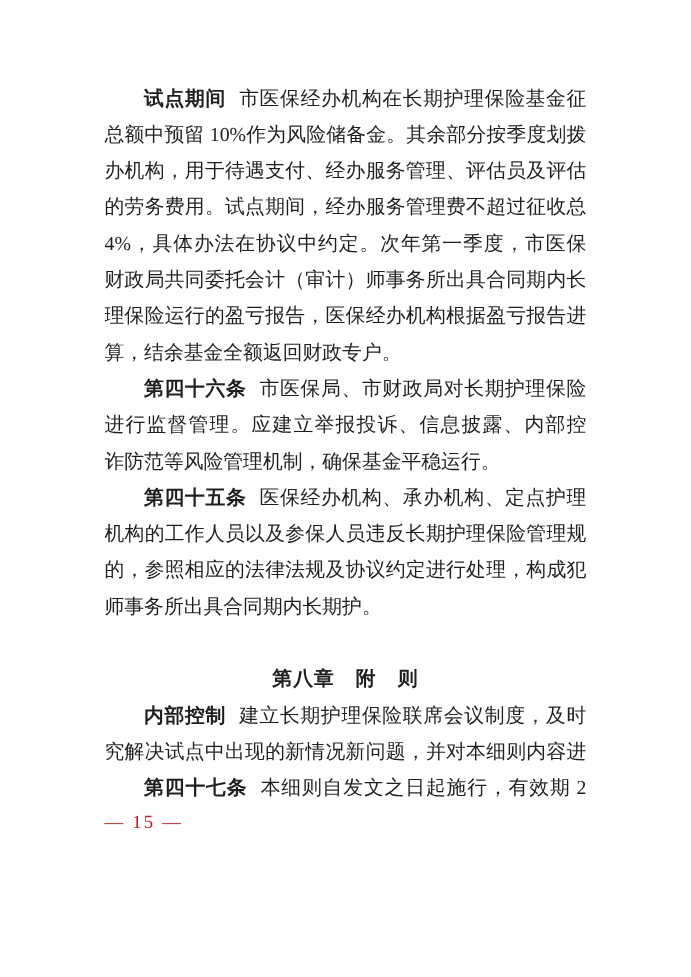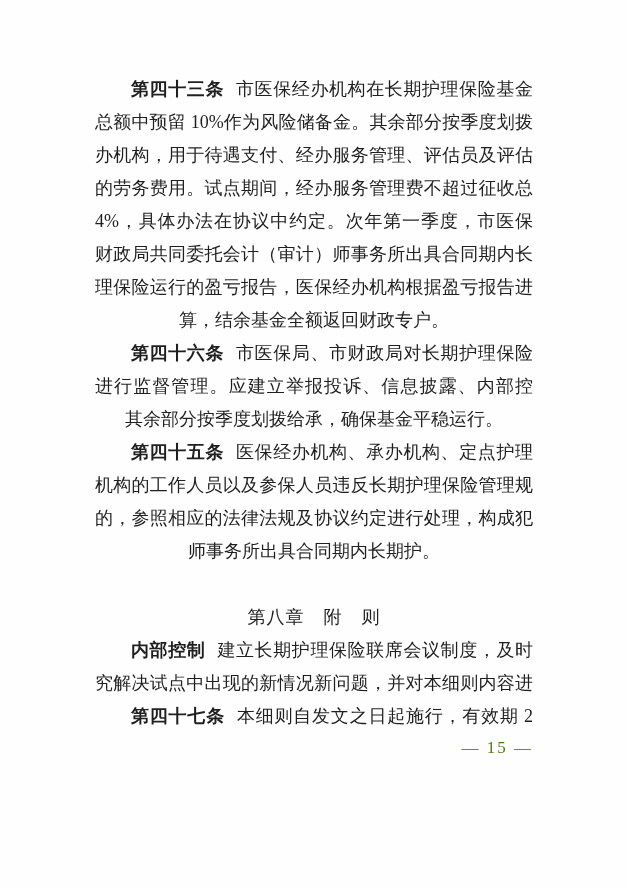--- a/index.html
+++ b/index.html
@@ -16,72 +16,70 @@
     position: absolute;
     left: 95px;
     top: 73px;
     width: 438px;
     font-size: 18px;
     line-height: 33px;
   }
   .line {
     height: 33px;
     overflow: hidden;
-    text-align: center;
   }
   .just {
     text-align: justify;
     text-align-last: justify;
   }
   .first {
     text-indent: 36px;
   }
   .article {
     font-weight: 700;
     margin-right: 12px;
   }
   .blank-line { height: 33px; }
   .chapter-heading {
     height: 33px;
     line-height: 33px;
     text-align: center;
-    font-weight: 400;
+    font-weight: 700;
     letter-spacing: 1px;
   }
   .page-number {
     height: 26px;
     line-height: 26px;
     margin-top: 2px;
-    text-align: right;
     font-size: 17px;
-    color: #4d7c0f;
+    color: #b91c1c;
     letter-spacing: 2px;
   }
 </style>
 </head>
 <body>
 
 <div class="page">
   <div class="content">
 
     <div class="para">
-      <div class="line first just"><span class="article">第四十三条</span><span>市医保经办机构在长期护理保险基金征收</span></div>
+      <div class="line first just"><span class="article">试点期间</span><span>市医保经办机构在长期护理保险基金征收</span></div>
       <div class="line just">总额中预留 10%作为风险储备金。其余部分按季度划拨给承</div>
       <div class="line just">办机构，用于待遇支付、经办服务管理、评估员及评估专家</div>
       <div class="line just">的劳务费用。试点期间，经办服务管理费不超过征收总额的</div>
       <div class="line just">4%，具体办法在协议中约定。次年第一季度，市医保局、市</div>
       <div class="line just">财政局共同委托会计（审计）师事务所出具合同期内长期护</div>
       <div class="line just">理保险运行的盈亏报告，医保经办机构根据盈亏报告进行结</div>
       <div class="line">算，结余基金全额返回财政专户。</div>
     </div>
 
     <div class="para">
       <div class="line first just"><span class="article">第四十六条</span><span>市医保局、市财政局对长期护理保险基金</span></div>
       <div class="line just">进行监督管理。应建立举报投诉、信息披露、内部控制、欺</div>
-      <div class="line">其余部分按季度划拨给承，确保基金平稳运行。</div>
+      <div class="line">诈防范等风险管理机制，确保基金平稳运行。</div>
     </div>
 
     <div class="para">
       <div class="line first just"><span class="article">第四十五条</span><span>医保经办机构、承办机构、定点护理服务</span></div>
       <div class="line just">机构的工作人员以及参保人员违反长期护理保险管理规定</div>
       <div class="line just">的，参照相应的法律法规及协议约定进行处理，构成犯罪的，</div>
       <div class="line">师事务所出具合同期内长期护。</div>
     </div>
 
     <div class="blank-line"></div>

